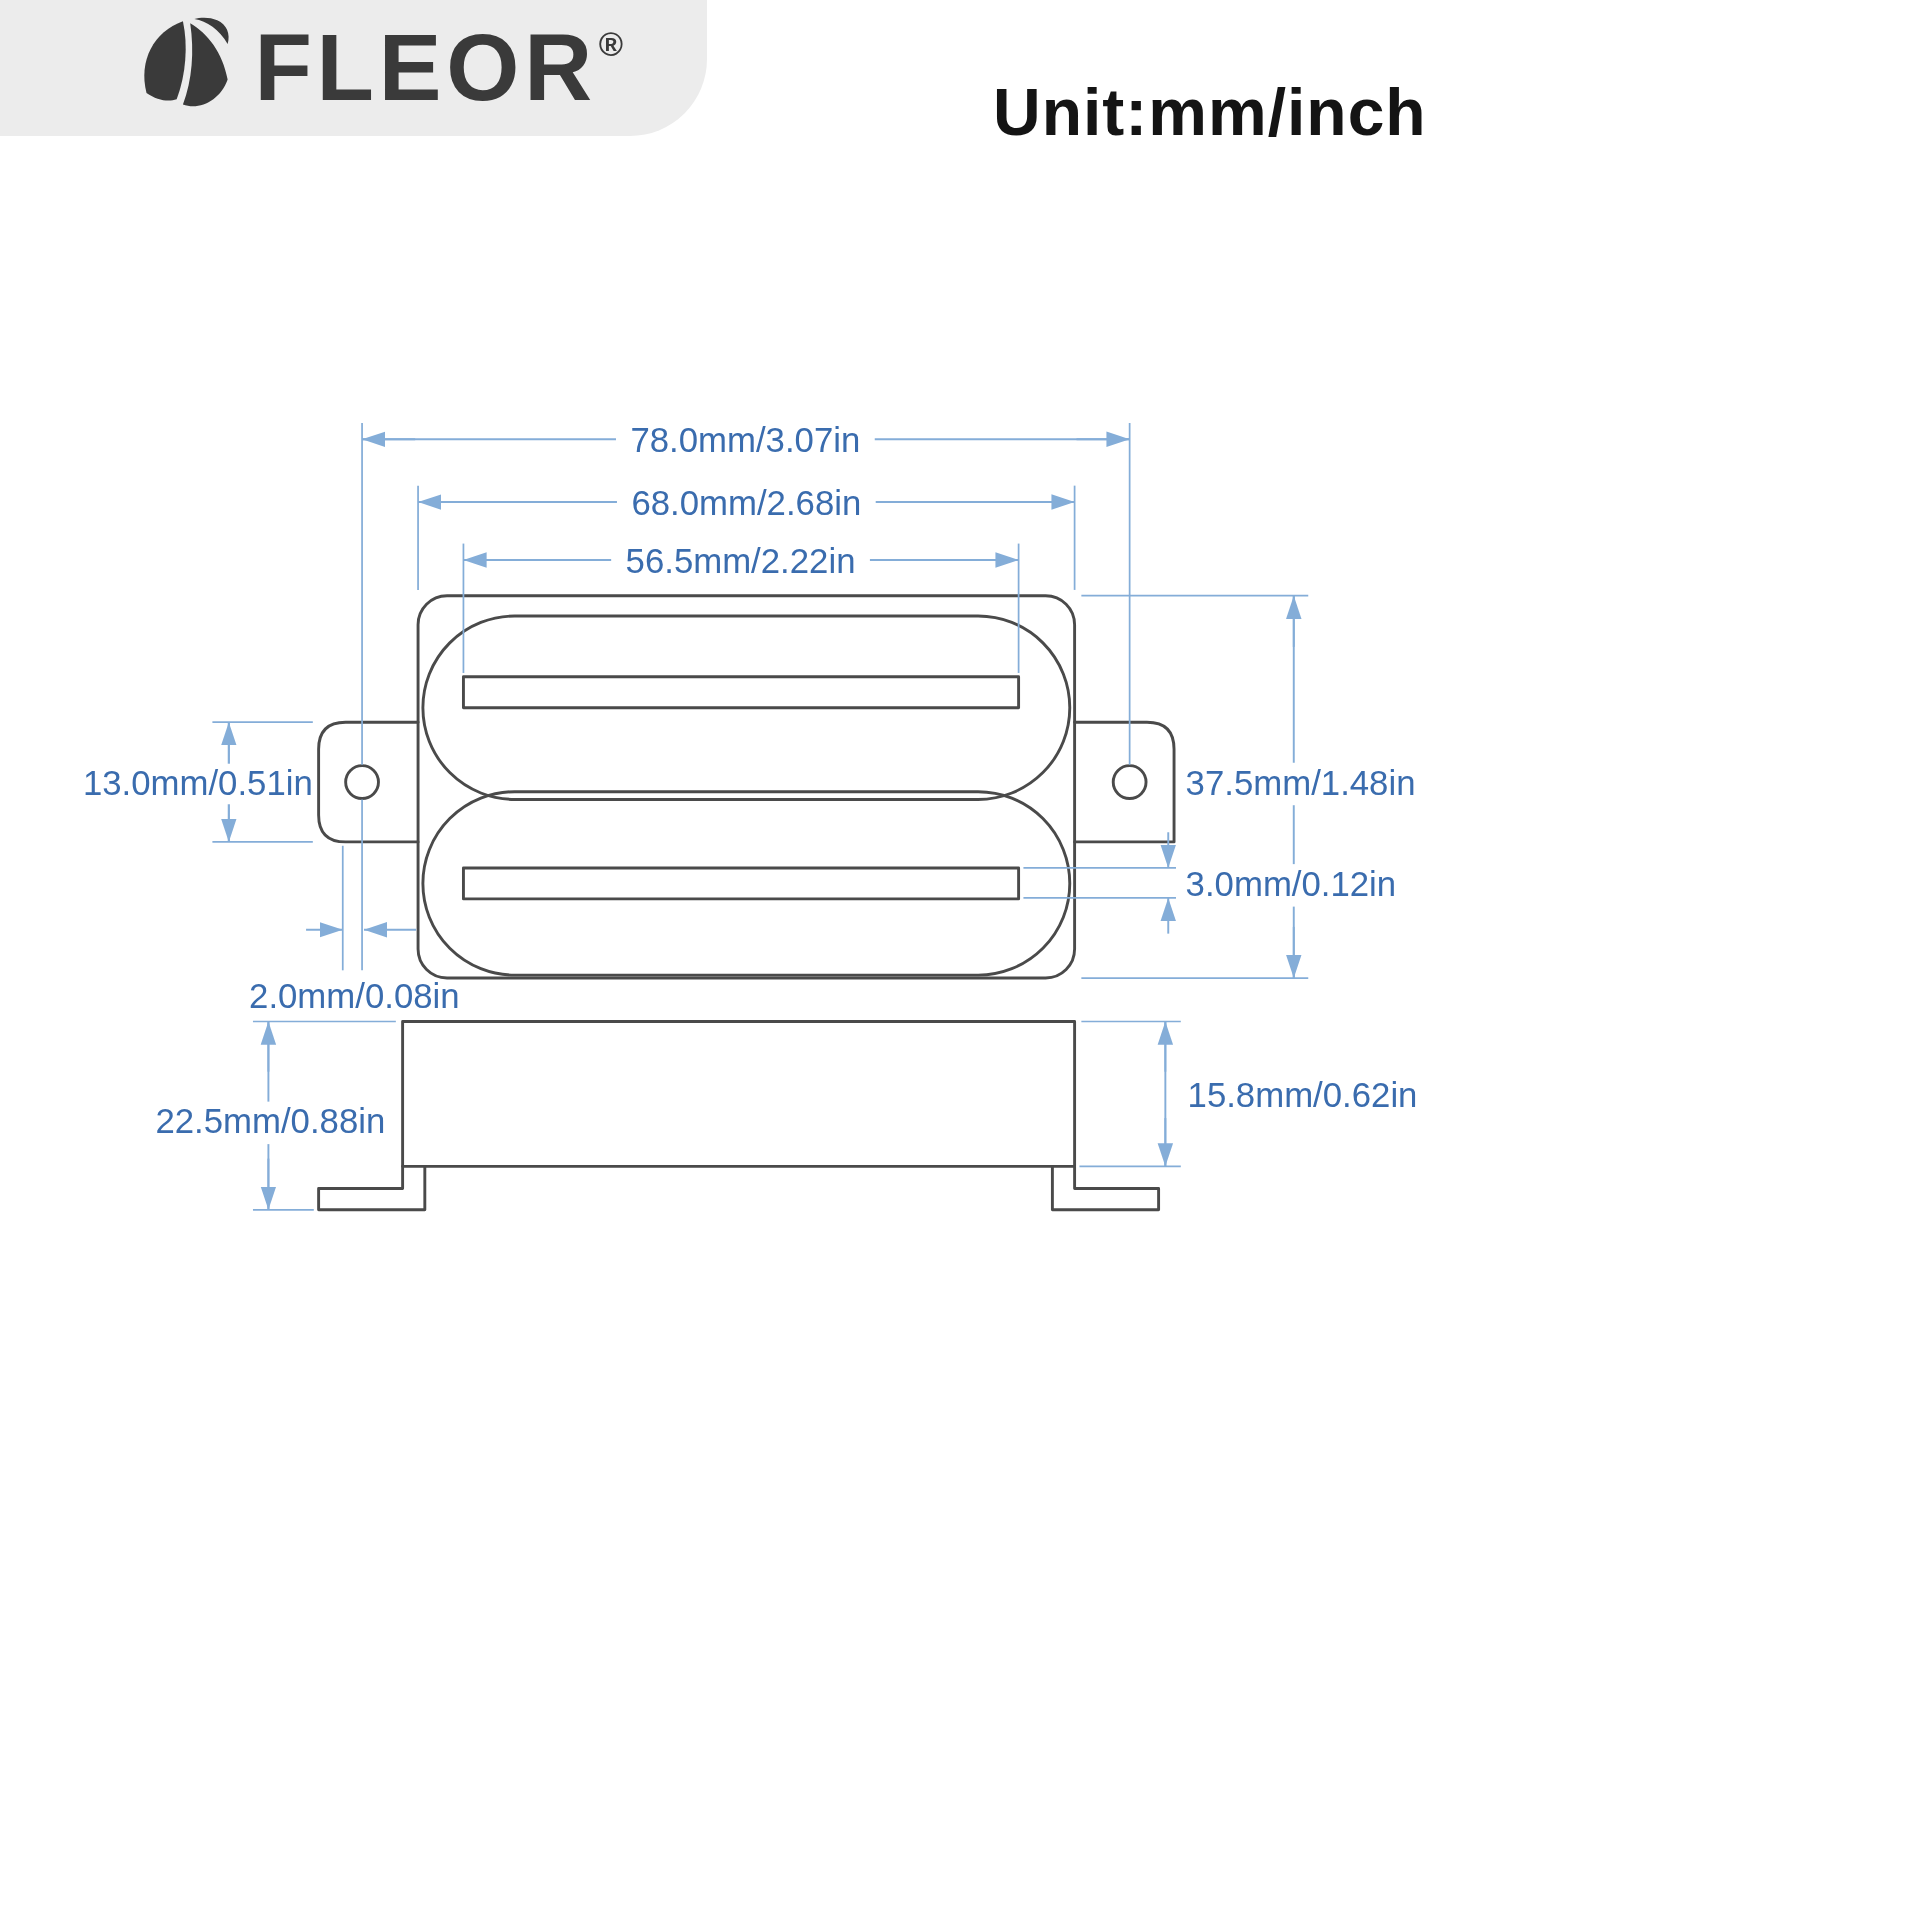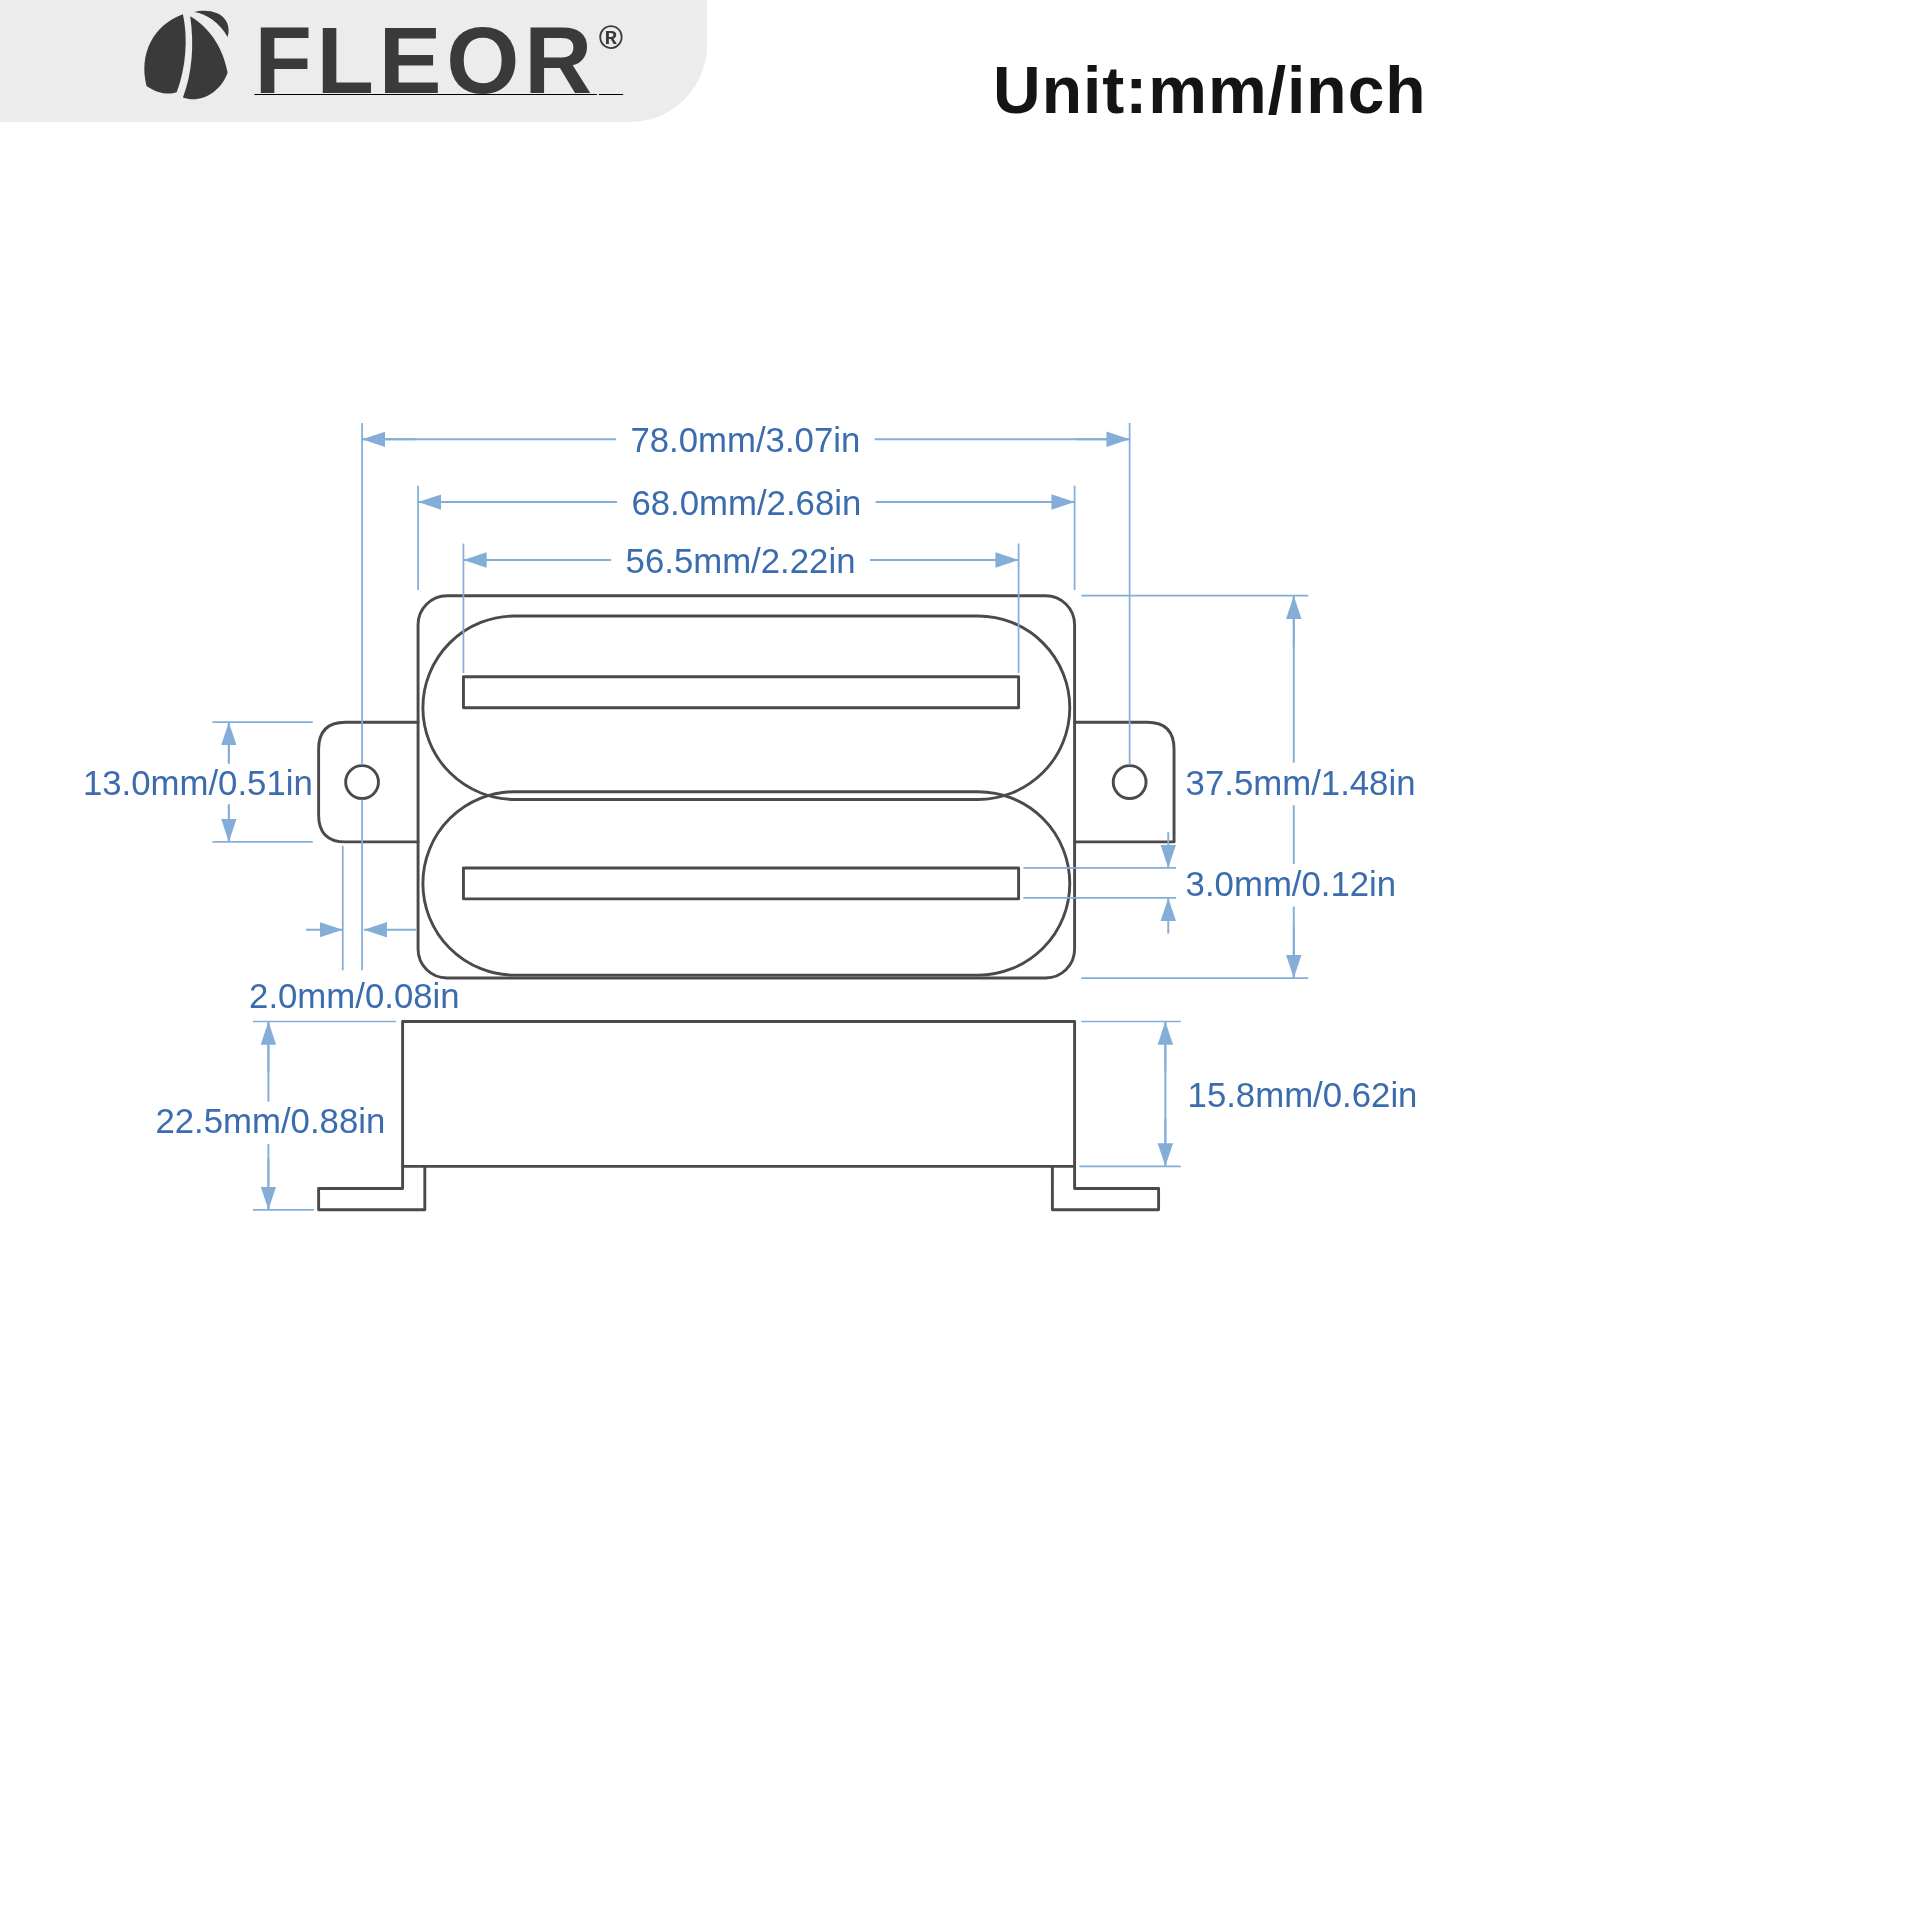--- a/index.html
+++ b/index.html
@@ -1,32 +1,32 @@
 <!DOCTYPE html>
 <html><head>
 <meta charset="utf-8">
 <style>
   html,body { margin:0; padding:0; background:#fff; }
   .canvas {
     position:relative; width:1931px; height:1931px; background:#ffffff;
     overflow:hidden; font-family:"Liberation Sans", sans-serif;
   }
   .header-bar {
-    position:absolute; top:0; left:0; width:707px; height:122px;
+    position:absolute; top:0; left:0; width:707px; height:136px;
     background:#ececec; border-radius:0 0 77px 0;
-    display:flex; align-items:center; padding-left:133px; box-sizing:border-box;text-decoration:underline;
+    display:flex; align-items:center; padding-left:133px; box-sizing:border-box;
   }
   .logo-icon { width:104px; height:104px; flex:0 0 auto; }
   .brand-wrap { position:relative; margin-left:17.4px; white-space:nowrap; }
   .brand {
     font-size:94px; font-weight:bold; color:#3a3a3a; letter-spacing:4.8px; line-height:1;
   }
   .reg { font-size:33px; font-weight:bold; color:#3a3a3a; position:relative; top:-44px; left:1.9px; }
   .unit-label {
-    position:absolute; left:993px; top:52px;
+    position:absolute; left:993px; top:74px;
     font-size:66px; font-weight:bold; color:#141414; letter-spacing:1px;
   }
   .drawing { position:absolute; left:0; top:0; width:1931px; height:1931px; }
   .outline { fill:none; stroke:#4a4a4a; stroke-width:3; stroke-linejoin:round; stroke-linecap:round; }
   .ext  { stroke:#84add8; stroke-width:1.8; fill:none; }
   .dim  { stroke:#84add8; stroke-width:2; fill:none; }
   .stub { stroke:#84add8; stroke-width:2; fill:none; }
   .mask { fill:#ffffff; stroke:none; }
   .dimtext { fill:#3a6cae; font-size:36px; font-family:"Liberation Sans", sans-serif; }
 </style>

